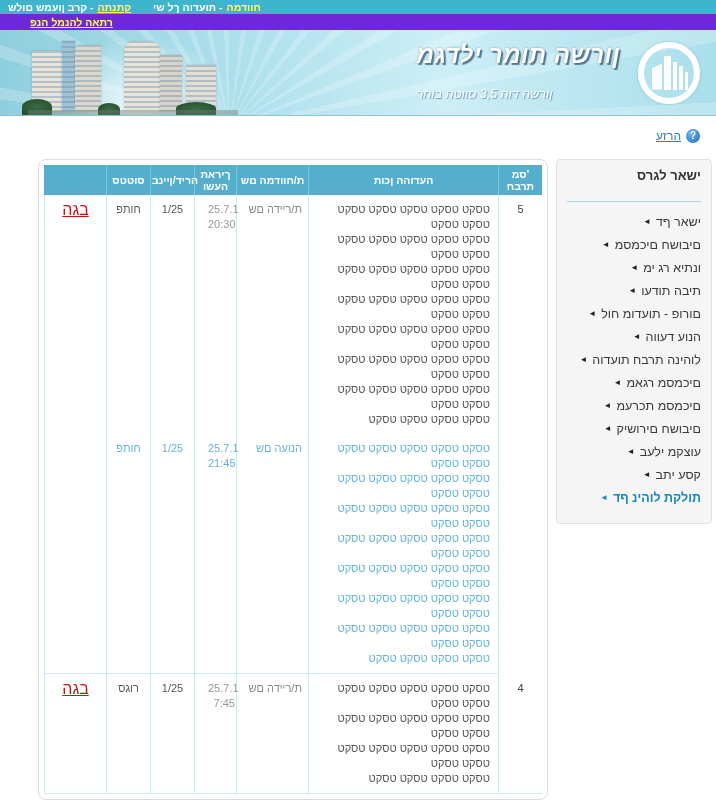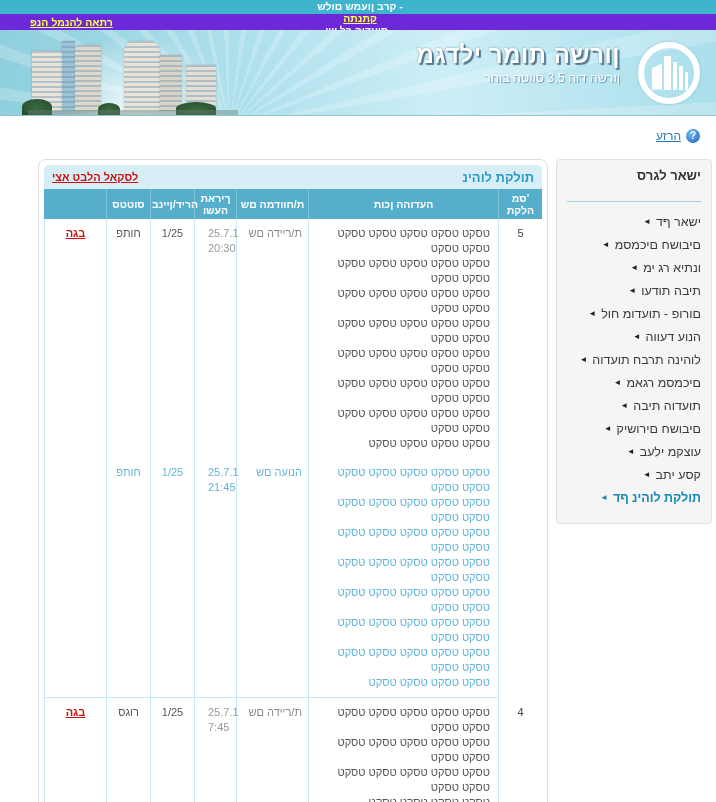--- a/index.html
+++ b/index.html
@@ -2,21 +2,21 @@
 <html><head>
 <meta charset="utf-8">
 <style>
   * { margin:0; padding:0; box-sizing:border-box; unicode-bidi:bidi-override; direction:ltr; }
   html,body { width:716px; }
   body { height:802px; overflow:hidden; background:#ffffff;
          font-family:"Liberation Sans", sans-serif; color:#333; }
 
   
   .topbar { background:#3eb4cd; height:14px; display:flex; align-items:center;
-            padding-left:8px; font-size:10.5px; font-weight:bold; color:#fff;flex-direction:column; }
+            padding-left:8px; font-size:10.5px; font-weight:bold; color:#fff; }
   .topbar .seg { margin-right:4px; }
   .ylink { color:#ffff4d; text-decoration:none; font-weight:bold; cursor:pointer; }
   .ylink.u { text-decoration:underline; }
   .topbar .gap { width:18px; }
   .topbar2 { background:#6d28d9; height:16px; display:flex; align-items:center;
              padding-left:30px; font-size:10.5px; }
 
   
   .banner { position:relative; height:86px; overflow:hidden;
             background:linear-gradient(90deg,#8fcfdd 0%,#b2e2ee 38%,#cdeef7 62%,#a9dfeb 100%);
@@ -36,24 +36,24 @@
   .tw.t2 { left:34px; width:13px; height:70px; background-color:#9fc3d4; }
   .tw.t3 { left:47px; width:26px; height:66px; background-color:#dcd8cc; border-radius:6px 0 0 0; }
   .tw.t4 { left:96px; width:36px; height:70px; border-radius:10px 10px 0 0; }
   .tw.t5 { left:132px;width:22px; height:56px; background-color:#d8d4c8; }
   .tw.t6 { left:158px;width:30px; height:46px; background-color:#e2dfd6; }
   .palm  { position:absolute; bottom:0; width:30px; height:16px; border-radius:50% 50% 0 0;
            background:radial-gradient(#3a6b42,#24492c); }
   .palm.p1 { left:-6px; } .palm.p2 { left:70px; width:22px; height:12px; } .palm.p3 { left:148px; width:40px; height:13px; }
   .ground { position:absolute; bottom:0; left:0; width:210px; height:5px; background:rgba(110,130,120,.45); }
 
-  .banner .titles { position:absolute; right:96px; top:11px; text-align:right; color:#fff; }
+  .banner .titles { position:absolute; right:96px; top:11px; text-align:left; color:#fff;font-style:italic; }
   .site-title { font-size:24px; font-weight:bold; letter-spacing:.5px;
                 text-shadow:2px 2px 1px rgba(25,65,95,.65), 0 0 2px rgba(25,65,95,.5); }
-  .site-subtitle { font-size:12.5px; margin-top:2px; text-shadow:1px 1px 1px rgba(40,90,120,.55); }
+  .site-subtitle { font-size:12.5px; margin-top:18px; text-shadow:1px 1px 1px rgba(40,90,120,.55); }
 
   .logo { position:absolute; right:16px; top:50%; transform:translateY(-50%);
           width:62px; height:62px; border:6px solid #fff; border-radius:50%;
           box-shadow:0 0 3px rgba(120,170,190,.6); }
   .logo .bar { position:absolute; bottom:8px; background:#fff; }
   .logo .b1 { left:8px;  width:10px; height:26px; clip-path:polygon(0 18%,100% 0,100% 100%,0 100%); }
   .logo .b2 { left:20px; width:7px; height:34px; }
   .logo .b3 { left:29px; width:4px; height:28px; }
   .logo .b4 { left:35px; width:4px; height:24px; }
   .logo .b5 { left:41px; width:3px; height:18px; }
@@ -80,25 +80,25 @@
   col.c-date{width:42px}  col.c-rep{width:72px}    col.c-msg{width:190px} col.c-id{width:44px}
   th { background:#55afcc; color:#fff; font-size:10.5px; font-weight:bold; text-align:center;
        padding:3px 1px; line-height:12px; white-space:pre-line; vertical-align:middle; height:30px;
        border-left:1px solid #7fc4d8; }
   th:first-child { border-left:none; }
   td { vertical-align:top; font-size:11px; color:#555; padding:7px 4px; line-height:15px;
        border-left:1px solid #c9e9f3; border-bottom:1px solid #c9e9f3; background:#fff; }
   tr.has-response > td { border-bottom:none; }
   td.msg-cell { text-align:right; white-space:pre-line; padding-right:8px; color:#555; }
   td.reporter-cell { text-align:right; color:#888; padding-right:6px; }
-  td.date-cell { text-align:left; color:#999; white-space:pre-line; padding-left:13px; padding-right:1px; }
+  td.date-cell { text-align:right; color:#999; white-space:pre-line; padding-left:13px; padding-right:1px; }
   td.apt-cell, td.status-cell { text-align:center; color:#555;margin-top:33px; }
   td.id-cell { text-align:center; color:#444; border-left:1px solid #c9e9f3; }
   td.reply-cell { text-align:center; }
-  .reply-link { color:#cc1111; font-weight:bold; text-decoration:underline; font-size:11px; cursor:pointer; }
+  .reply-link { color:#cc1111; font-weight:normal; text-decoration:underline; font-size:16px; cursor:pointer; }
   tr.response-row td { color:#62b4d8; }
   tr.response-row td.msg-cell, tr.response-row td.reporter-cell,
   tr.response-row td.date-cell, tr.response-row td.apt-cell,
   tr.response-row td.status-cell { color:#62b4d8; }
 
   
   .sidebar { width:156px; background:#f5f5f5; border:1px solid #e2e2e2; border-radius:4px;
              padding:8px 10px 14px; }
   .sidebar-title { font-size:13px; font-weight:bold; color:#333; text-align:right;
                    padding-bottom:18px; border-bottom:1px solid #a9cfe4; margin-bottom:8px; }
@@ -152,44 +152,40 @@
 
 <div class="content">
   <div class="help-row">
     <a class="help-link">עזרה</a>
     <span class="help-icon">?</span>
   </div>
 
   <div class="cols">
 
     <div class="panel">
-      <div class="panel-titlebar">
-        <a class="rlink">יצא טבלה לאקסל</a>
-        <span class="panel-title">ניהול תקלות</span>
-      </div>
       <table class="faults">
         <colgroup>
           <col class="c-reply">
             <col class="c-status">
             <col class="c-apt">
             <col class="c-date">
           <col class="c-rep">
             <col class="c-msg">
             <col class="c-id">
         </colgroup>
         <thead>
           <tr>
             <th></th>
             <th>סטטוס</th>
             <th>בניין/דירה</th>
             <th>תאריך
 ושעה</th>
             <th>שם המדווח/ת</th>
             <th>תוכן ההודעה</th>
-            <th>מס' תקלה</th>
+            <th>מס' חברת</th>
           </tr>
         </thead>
         <tbody>
             <tr class="has-response">
               <td class="cell reply-cell"><a class="reply-link">הגב</a></td>
               <td class="cell status-cell">פתוח</td>
               <td class="cell apt-cell">1/25</td>
               <td class="cell date-cell">25.7.1
 20:30</td>
               <td class="cell reporter-cell">שם הדייר/ת</td>
@@ -267,21 +263,21 @@
           <div class="side-item">
             <span class="arrow">◄</span>
             <span>הודעות חברת הניהול</span>
           </div>
           <div class="side-item">
             <span class="arrow">◄</span>
             <span>מאגר מסמכים</span>
           </div>
           <div class="side-item">
             <span class="arrow">◄</span>
-            <span>הבית הודעות</span>
+            <span>מערכת מסמכים</span>
           </div>
           <div class="side-item">
             <span class="arrow">◄</span>
             <span>קישורים חשובים</span>
           </div>
           <div class="side-item">
             <span class="arrow">◄</span>
             <span>בעלי מקצוע</span>
           </div>
           <div class="side-item">

